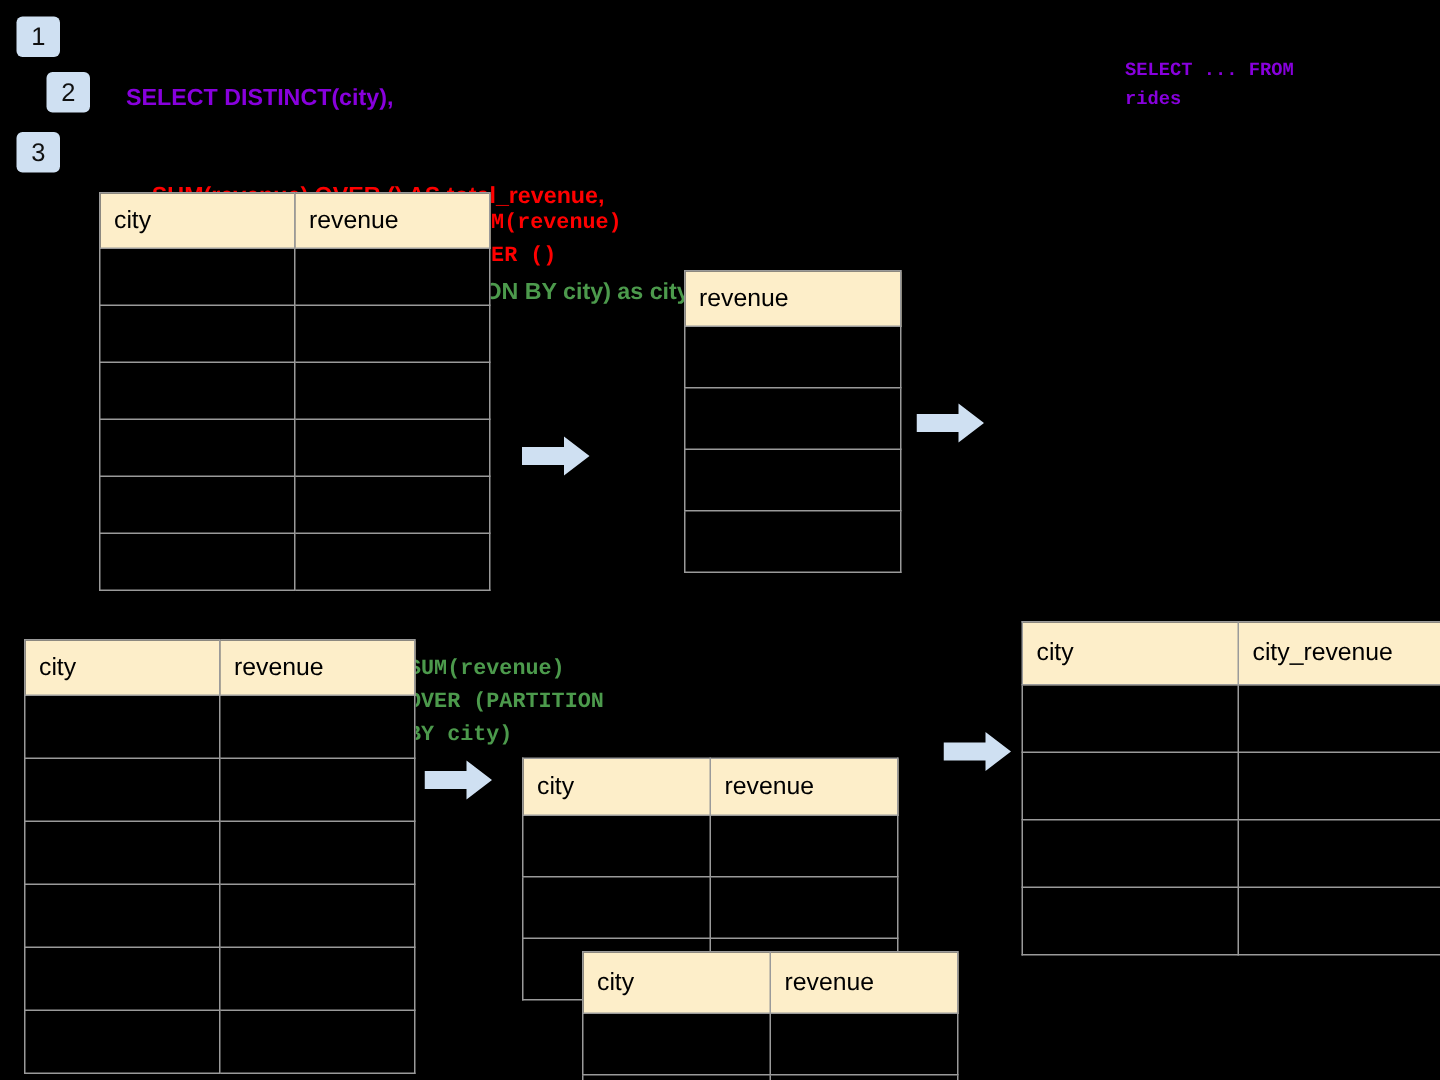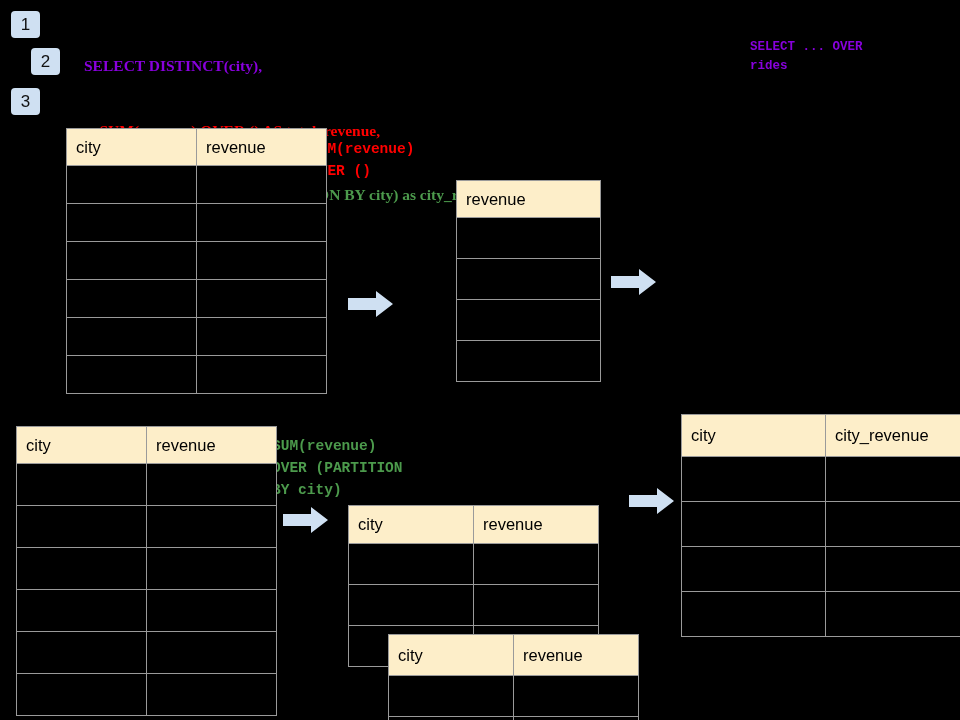--- a/index.html
+++ b/index.html
@@ -26,21 +26,21 @@
     color: #111111;
     font-family: "Liberation Sans", sans-serif;
     font-size: 17px;
     line-height: 27px;
     text-align: center;
   }
 
   
   .code-block {
     position: absolute;
-    font-family: Liberation Serif, serif;
+    font-family: Liberation Sans, sans-serif;
     font-size: 15.5px;
     font-weight: bold;
     line-height: 21.5px;
     white-space: pre;
     letter-spacing: 0px;
   }
   .code-line { white-space: pre; }
   .c-purple { color: #8800dd; }
   .c-red    { color: #ff0000; }
   .c-green  { color: #4c9a4c; }
@@ -104,21 +104,21 @@
   <div class="step-badge" style="left:11px; top:88px;">3</div>
 
   <div class="code-block" style="left:84px; top:12px;">
     <div class="code-line c-purple">SELECT DISTINCT(city),</div>
     <div class="code-line c-red">    SUM(revenue) OVER () AS total_revenue,</div>
     <div class="code-line c-green">    SUM(revenue) OVER (PARTITION BY city) as city_revenue</div>
     <div class="code-line c-purple">  FROM rides</div>
     <div class="code-line c-purple">  ORDER by city_revenue DESC;</div>
   </div>
 
-  <div class="side-note" style="left:750px; top:38px;">SELECT ... OVER
+  <div class="side-note" style="left:750px; top:38px;">SELECT ... FROM
 rides</div>
 
   <div class="annot c-red" style="left:310px; top:138px;">SUM(revenue)
 OVER ()</div>
 
   <div class="annot c-green" style="left:272px; top:435px;">SUM(revenue)
 OVER (PARTITION
 BY city)</div>
 
   <table class="tbl" style="left:66px; top:128px; width:240px;">

